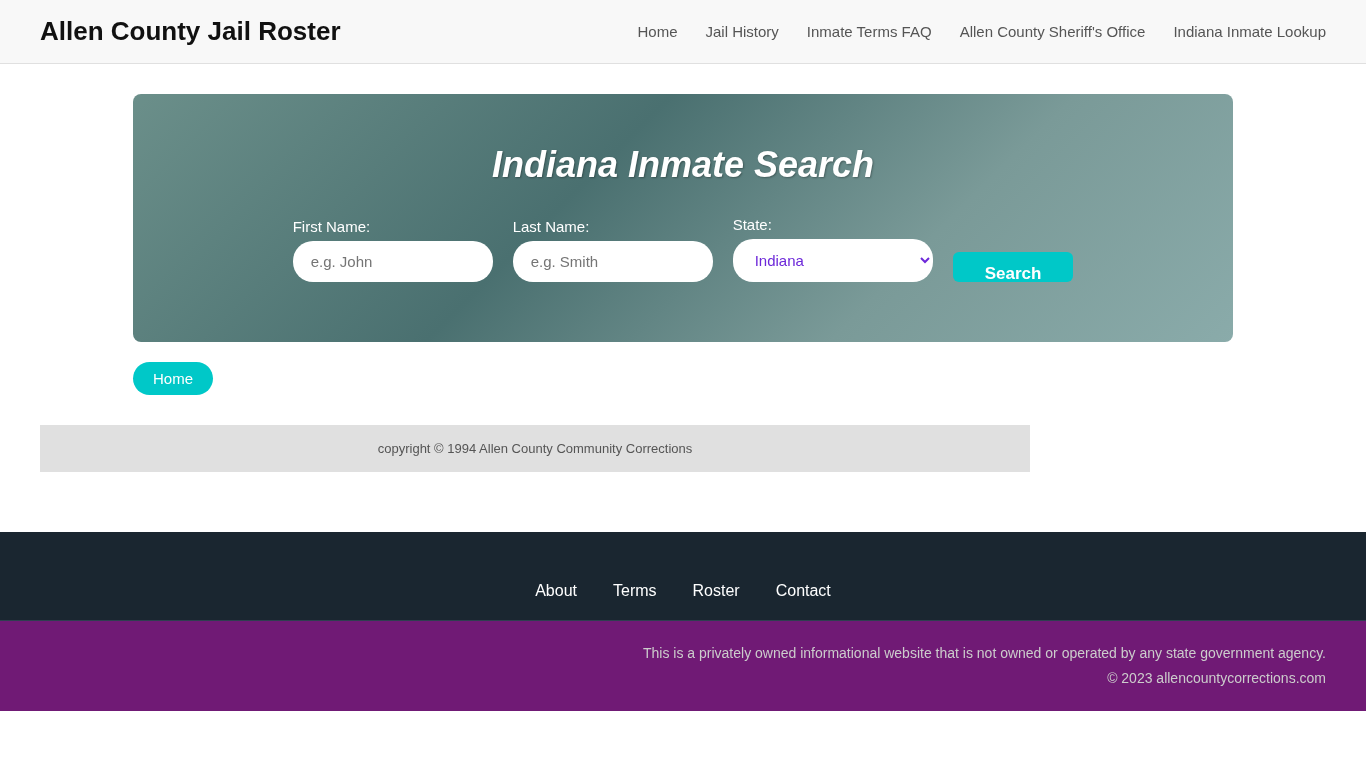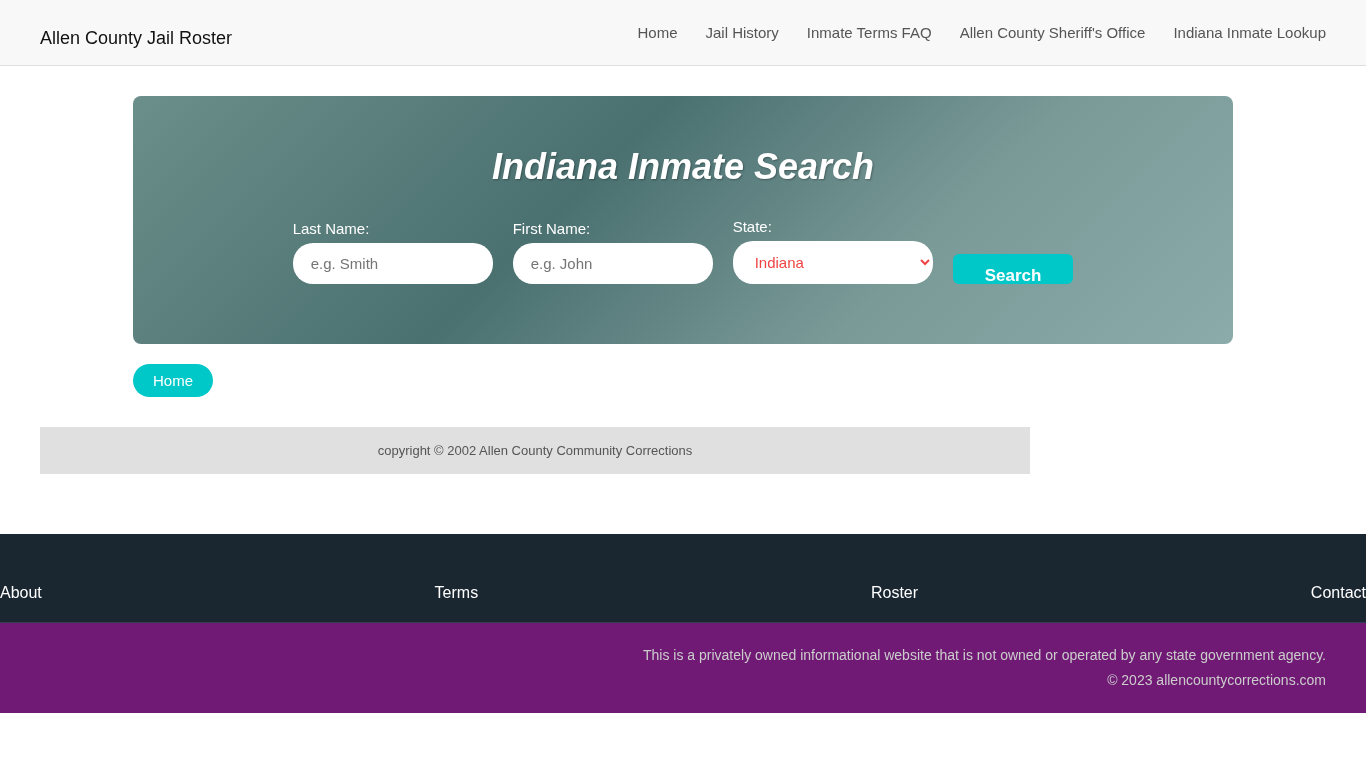--- a/index.html
+++ b/index.html
@@ -8,24 +8,23 @@
     
     .header {
       display: flex;
       align-items: center;
       justify-content: space-between;
       padding: 16px 40px;
       background: #f8f8f8;
       border-bottom: 1px solid #e0e0e0;
     }
     .site-title {
-      font-size: 18px;
-      font-weight: 400;
+      font-size: 26px;
+      font-weight: 700;
       color: #111;
-      margin-top: 12px;
     }
     .nav {
       display: flex;
       gap: 28px;
       align-items: center;
     }
     .nav a {
       text-decoration: none;
       color: #555;
       font-size: 15px;
@@ -76,21 +75,21 @@
       border: none;
       border-radius: 20px;
       padding: 12px 18px;
       font-size: 15px;
       width: 200px;
       outline: none;
       color: #999;
       background: #fff;
     }
     .form-group select {
-      color: #ef4444;
+      color: #6d28d9;
       cursor: pointer;
       appearance: auto;
     }
     .search-btn {
       background: #00c8c8;
       color: #fff;
       border: none;
       border-radius: 6px;
       padding: 12px 32px;
       font-size: 17px;
@@ -126,21 +125,21 @@
       margin: 10px 0 30px 0;
     }
 
     
     .footer-dark {
       background: #1a2630;
       padding: 30px 0 0 0;
     }
     .footer-links {
       display: flex;
-      justify-content: space-between;
+      justify-content: center;
       gap: 36px;
       padding: 20px 0;
     }
     .footer-links a {
       color: #fff;
       text-decoration: none;
       font-size: 16px;
     }
     .footer-divider {
       border: none;
@@ -169,26 +168,26 @@
     <a href="#">Indiana Inmate Lookup</a>
   </nav>
 </header>
 
 <div class="main">
 
   <div class="search-banner">
     <h1>Indiana Inmate Search</h1>
     <div class="search-form">
       <div class="form-group">
+        <label>First Name:</label>
+        <input type="text" placeholder="e.g. John" style="">
+      </div>
+      <div class="form-group">
         <label>Last Name:</label>
         <input type="text" placeholder="e.g. Smith" style="">
-      </div>
-      <div class="form-group">
-        <label>First Name:</label>
-        <input type="text" placeholder="e.g. John" style="">
       </div>
       <div class="form-group">
         <label>State:</label>
         <select>
           <option>Indiana</option>
           <option>Alabama</option>
           <option>Alaska</option>
           <option>Arizona</option>
           <option>Arkansas</option>
           <option>California</option>
@@ -202,21 +201,21 @@
       </div>
       <button class="search-btn">Search</button>
     </div>
   </div>
 
   <div class="breadcrumb-area">
     <button class="breadcrumb-home">Home</button>
   </div>
 
   <div class="copyright-bar">
-    <span>copyright © 2002 Allen County Community Corrections</span>
+    <span>copyright © 1994 Allen County Community Corrections</span>
   </div>
 
 </div>
 
 <footer class="footer-dark">
   <div class="footer-links">
     <a href="#">About</a>
     <a href="#">Terms</a>
     <a href="#">Roster</a>
     <a href="#">Contact</a>

